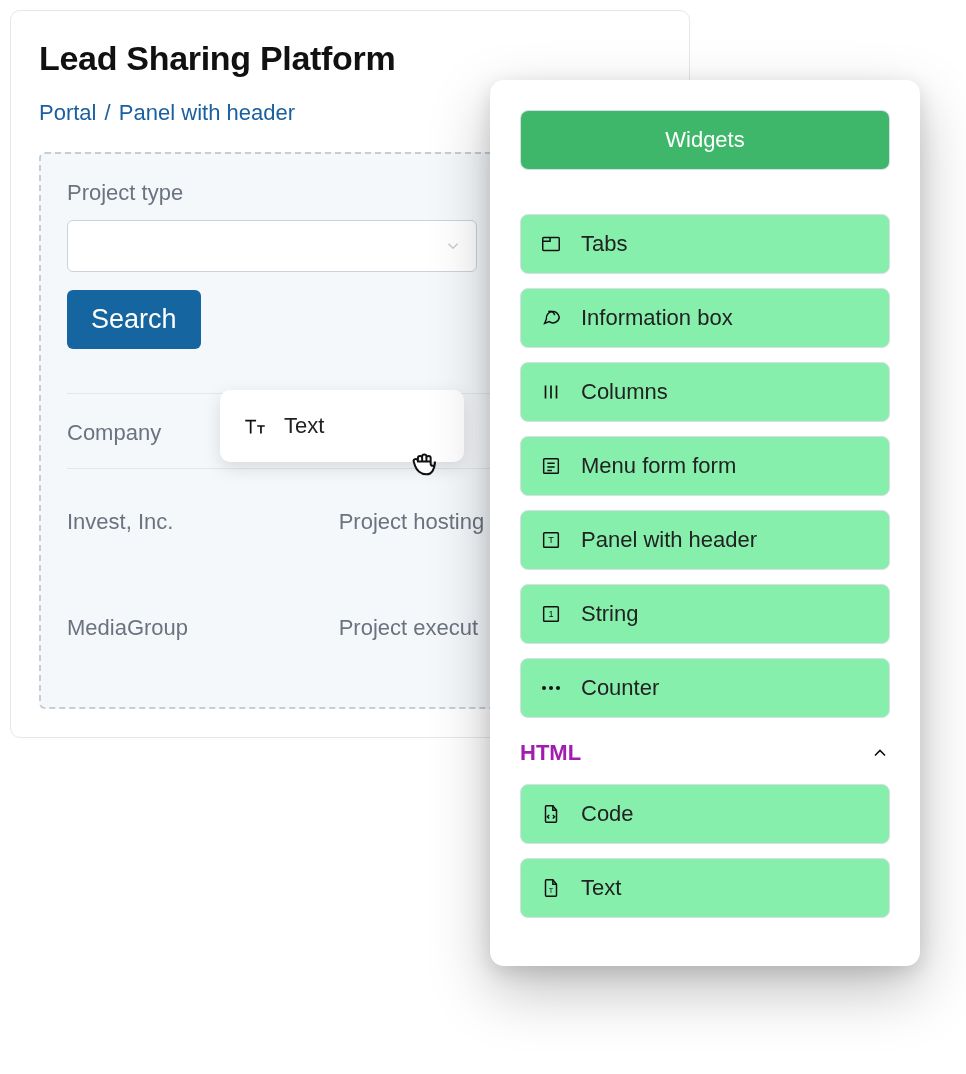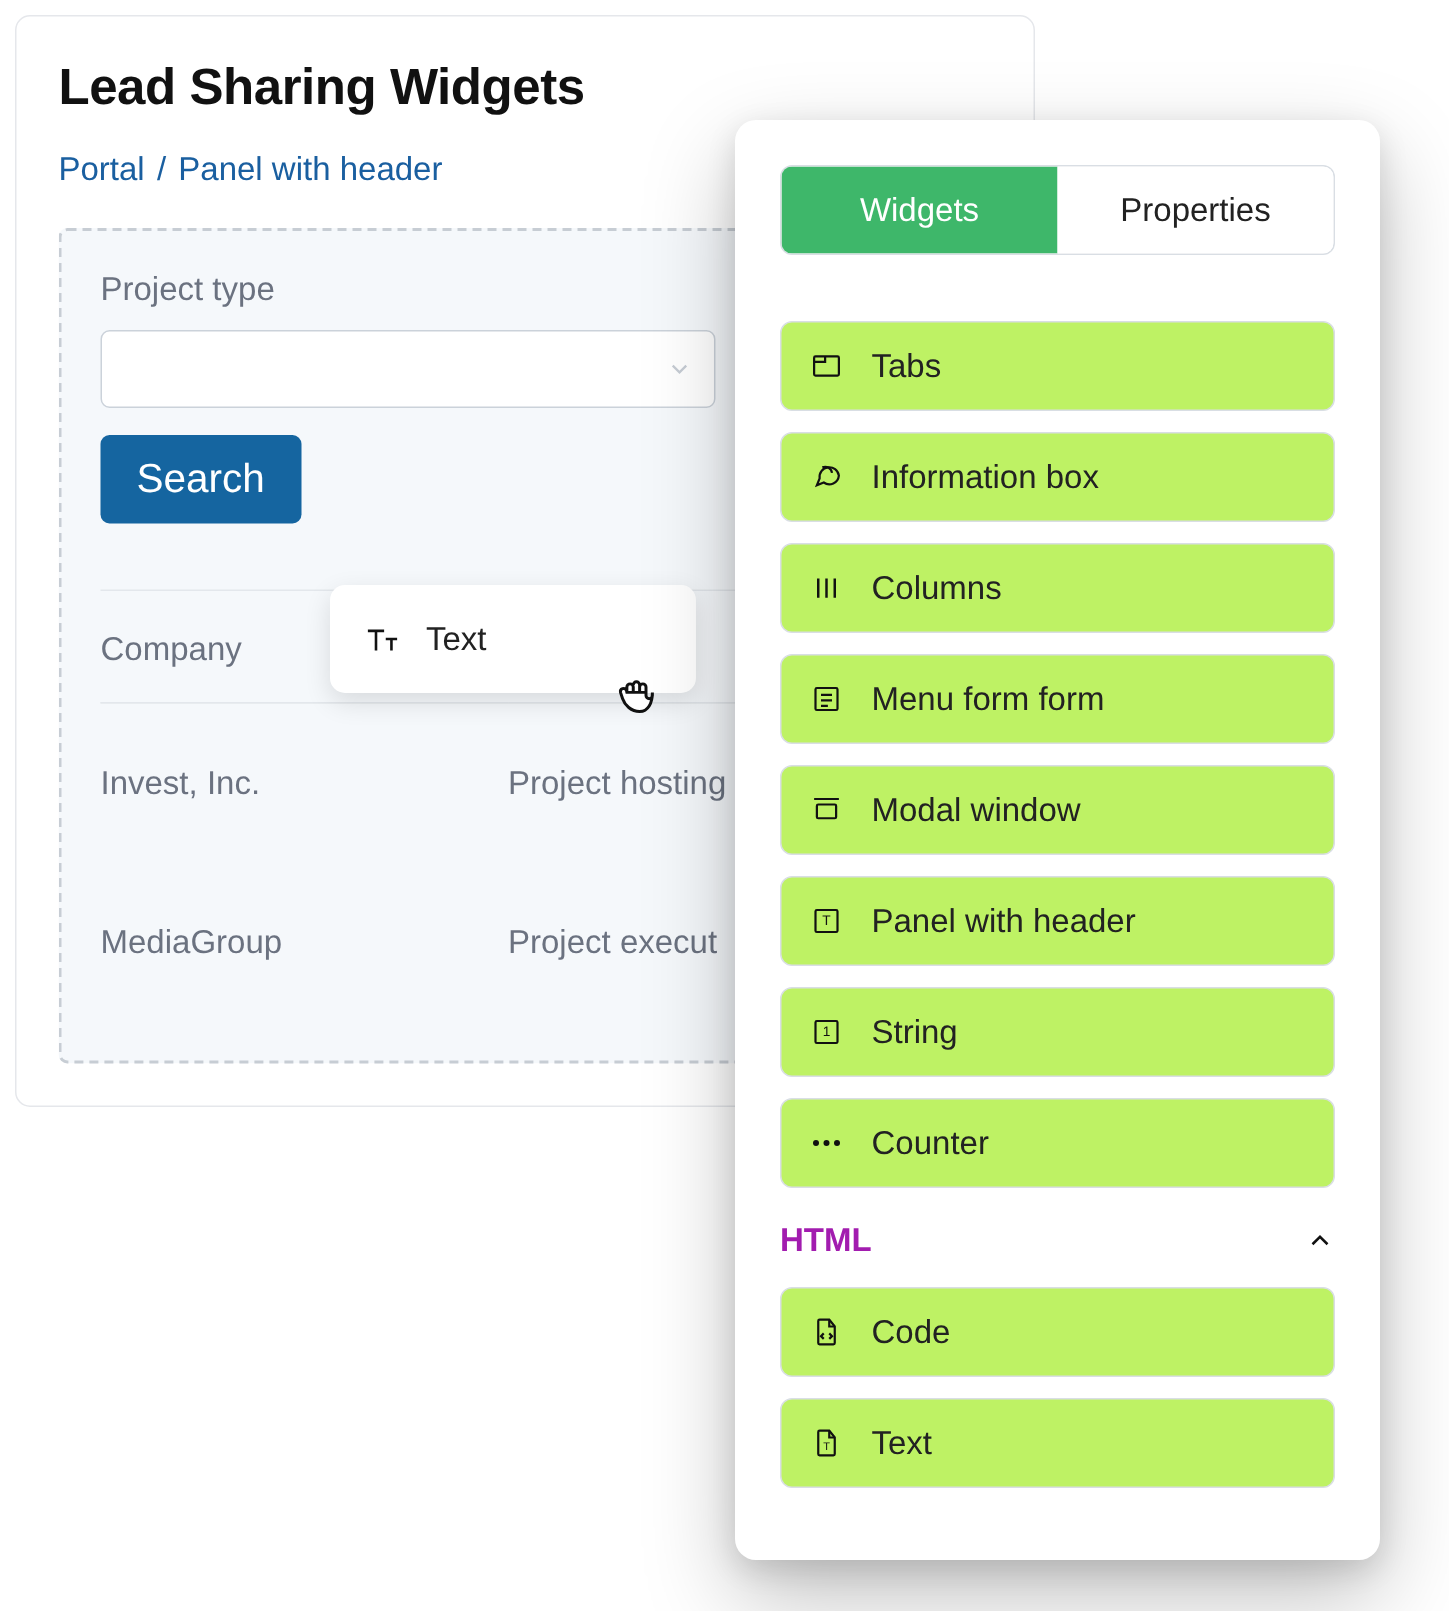--- a/index.html
+++ b/index.html
@@ -173,21 +173,21 @@
     display: flex;
     align-items: center;
     gap: 18px;
     border: 1px solid #d9dee4;
     border-radius: 8px;
     padding: 16px 18px;
     font-size: 22px;
     color: #222;
     margin-bottom: 14px;
     cursor: grab;
-    background: #bef264;
+    background: #86efac;
   }
   .widget-item .icon-slot {
     width: 24px;
     height: 24px;
     display: flex;
     align-items: center;
     justify-content: center;
     color: #111;
     flex-shrink: 0;
   }
@@ -207,21 +207,21 @@
   .chevron-up {
     color: #111;
   }
 
   svg { display: block; }
 </style>
 </head>
 <body>
 
 <div class="left-card">
-  <h1 class="page-title">Lead Sharing Widgets</h1>
+  <h1 class="page-title">Lead Sharing Platform</h1>
 
   <div class="breadcrumb">
     <a href="#">Portal</a>
     <span class="sep">/</span>
     <a href="#">Panel with header</a>
   </div>
 
   <div class="dashed-panel">
     <div class="field-label">Project type</div>
     <div class="select-wrap">
@@ -270,21 +270,20 @@
 
 <span class="grab-cursor">
   <svg width="34" height="34" viewBox="0 0 24 24" fill="#fff" stroke="#111" stroke-width="1.4">
     <path d="M7 11V8.5a1.5 1.5 0 013 0V11m0-3.5a1.5 1.5 0 013 0V11m0-2.5a1.5 1.5 0 013 0V11m0 0v1.5a1.5 1.5 0 003 0V11c0 5-2 9-6 9s-7-3-8-6l-1-3a1.5 1.5 0 012.8-1L7 11z"></path>
   </svg>
 </span>
 
 <div class="right-panel">
   <div class="tab-row">
     <button class="tab-btn active">Widgets</button>
-    <button class="tab-btn">Properties</button>
   </div>
 
   <div class="widget-item">
     <span class="icon-slot">
       <svg width="22" height="22" viewBox="0 0 24 24" fill="none" stroke="#111" stroke-width="1.6">
           <rect x="3" y="5" width="18" height="14" rx="1"></rect>
           <path d="M3 9h8V5"></path>
         </svg>
     </span>
     <span>Tabs</span>
@@ -312,29 +311,20 @@
   <div class="widget-item">
     <span class="icon-slot">
       <svg width="22" height="22" viewBox="0 0 24 24" fill="none" stroke="#111" stroke-width="1.6">
           <rect x="4" y="4" width="16" height="16" rx="1"></rect>
           <path d="M8 9h8M8 13h8M8 17h5"></path>
         </svg>
     </span>
     <span>Menu form form</span>
   </div>
 
-  <div class="widget-item">
-    <span class="icon-slot">
-      <svg width="22" height="22" viewBox="0 0 24 24" fill="none" stroke="#111" stroke-width="1.6">
-          <rect x="5" y="8" width="14" height="10" rx="1"></rect>
-          <path d="M3 4h18"></path>
-        </svg>
-    </span>
-    <span>Modal window</span>
-  </div>
 
   <div class="widget-item">
     <span class="icon-slot">
       <svg width="22" height="22" viewBox="0 0 24 24" fill="none" stroke="#111" stroke-width="1.6">
           <rect x="4" y="4" width="16" height="16" rx="1"></rect>
           <text x="12" y="15" font-size="10" text-anchor="middle" fill="#111" stroke="none" font-family="Arial">T</text>
         </svg>
     </span>
     <span>Panel with header</span>
   </div>

